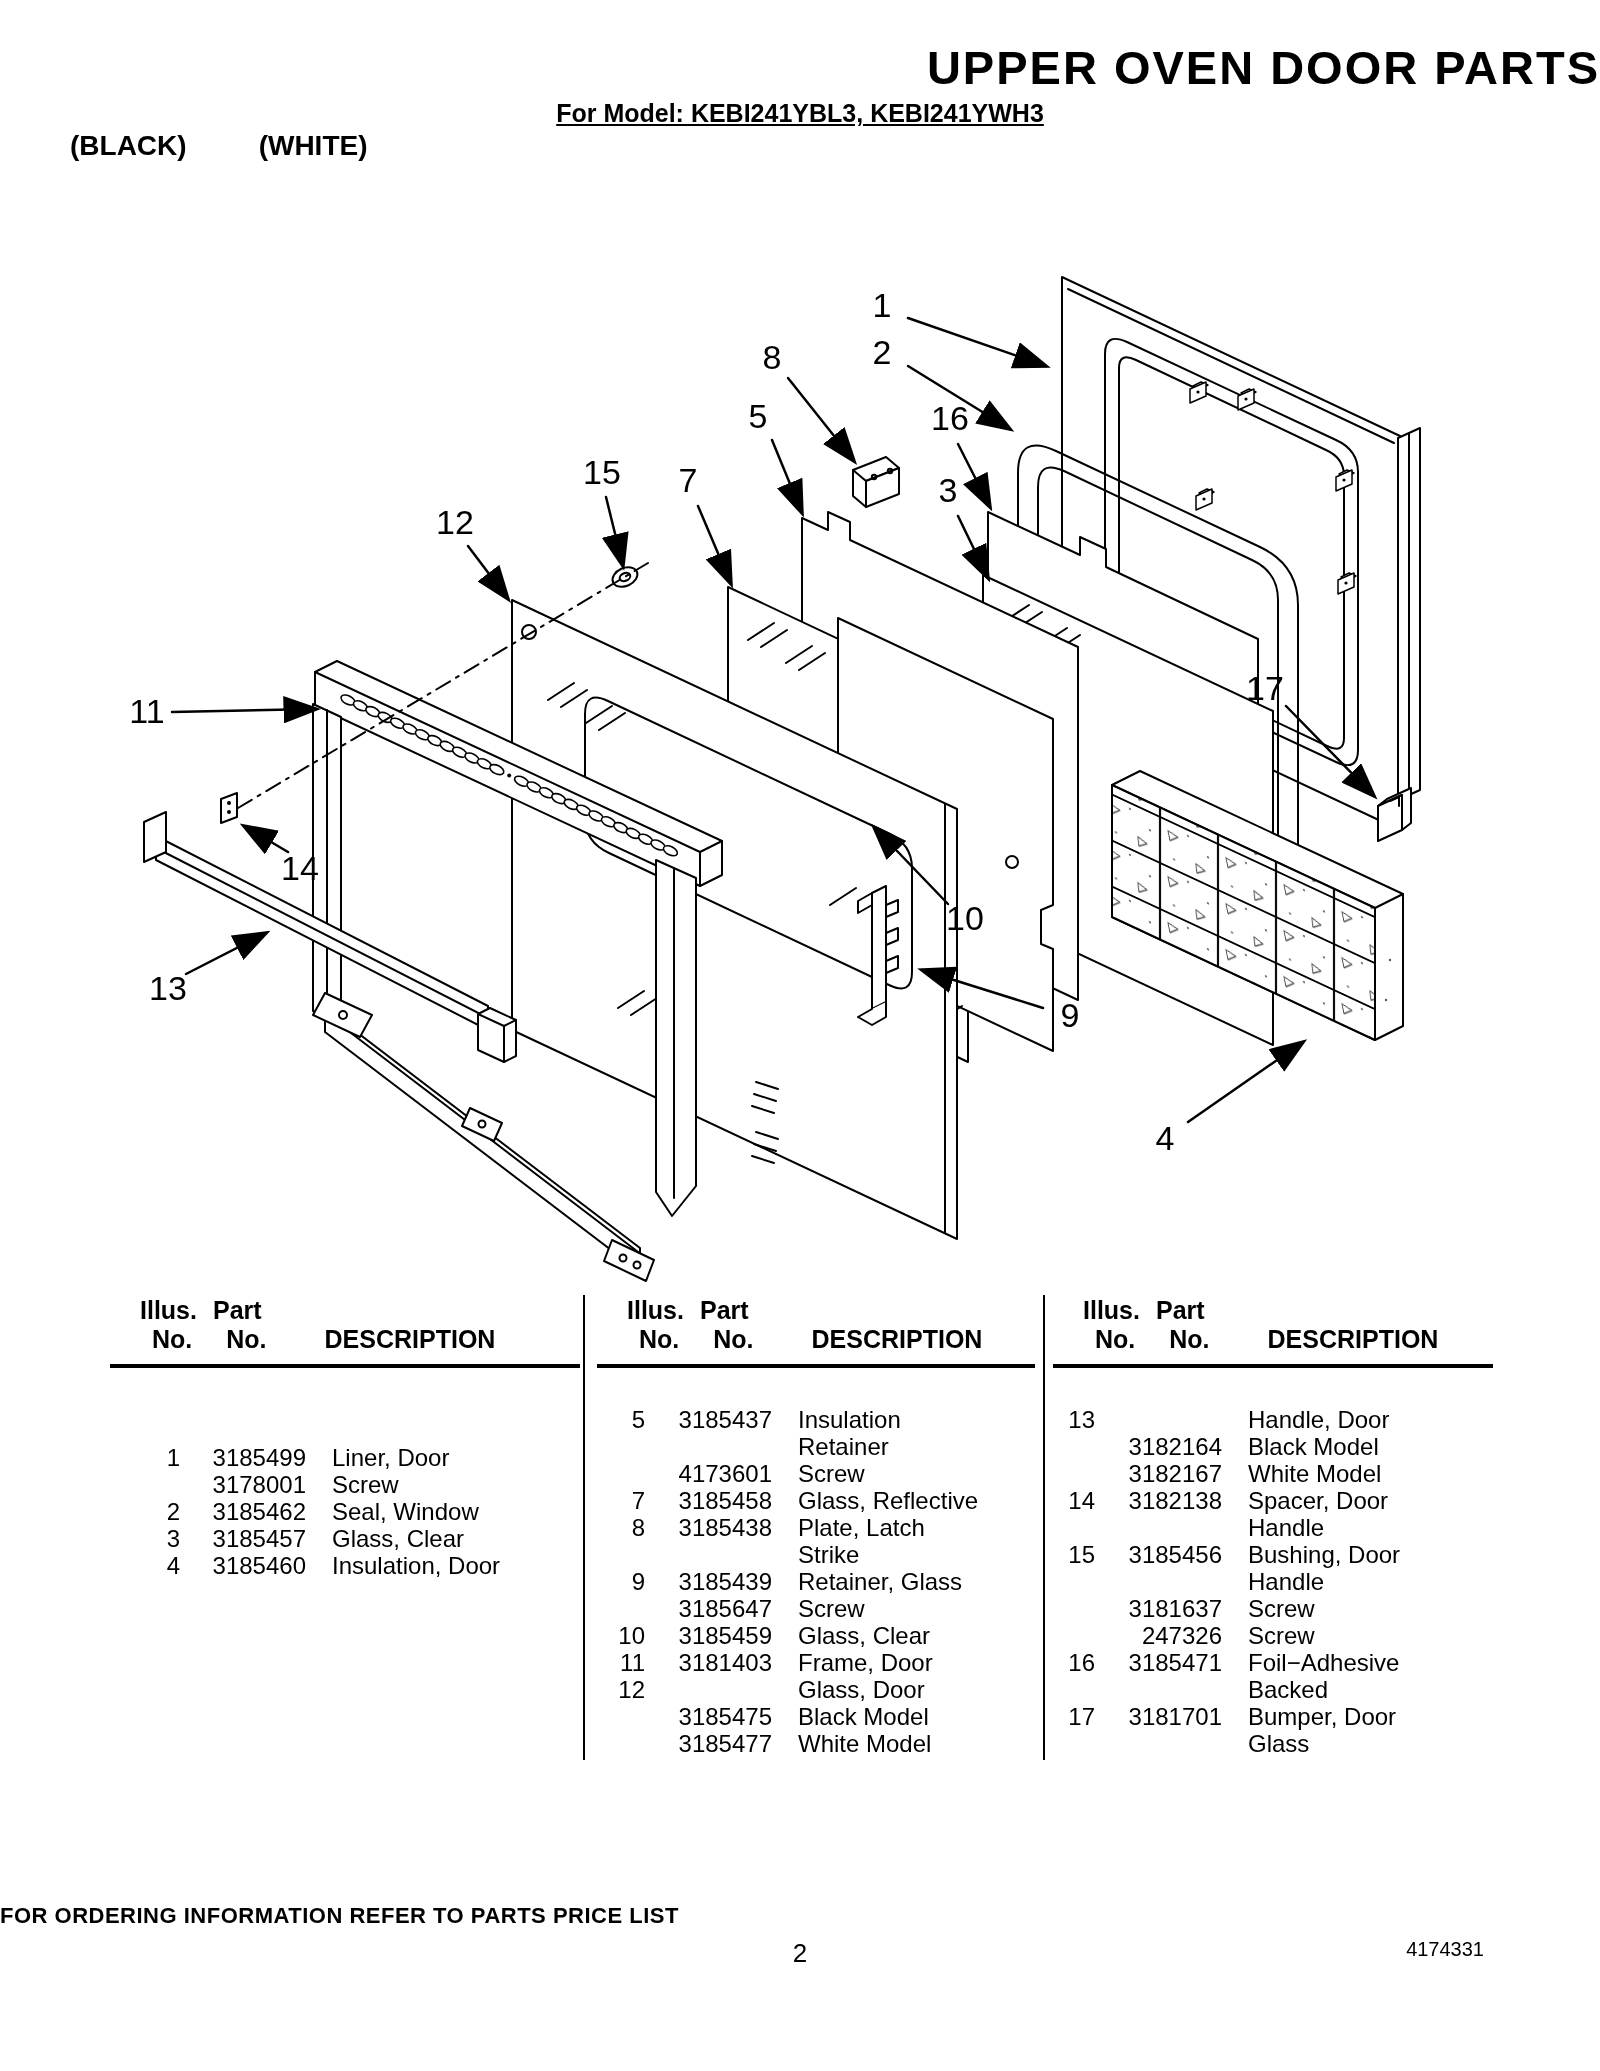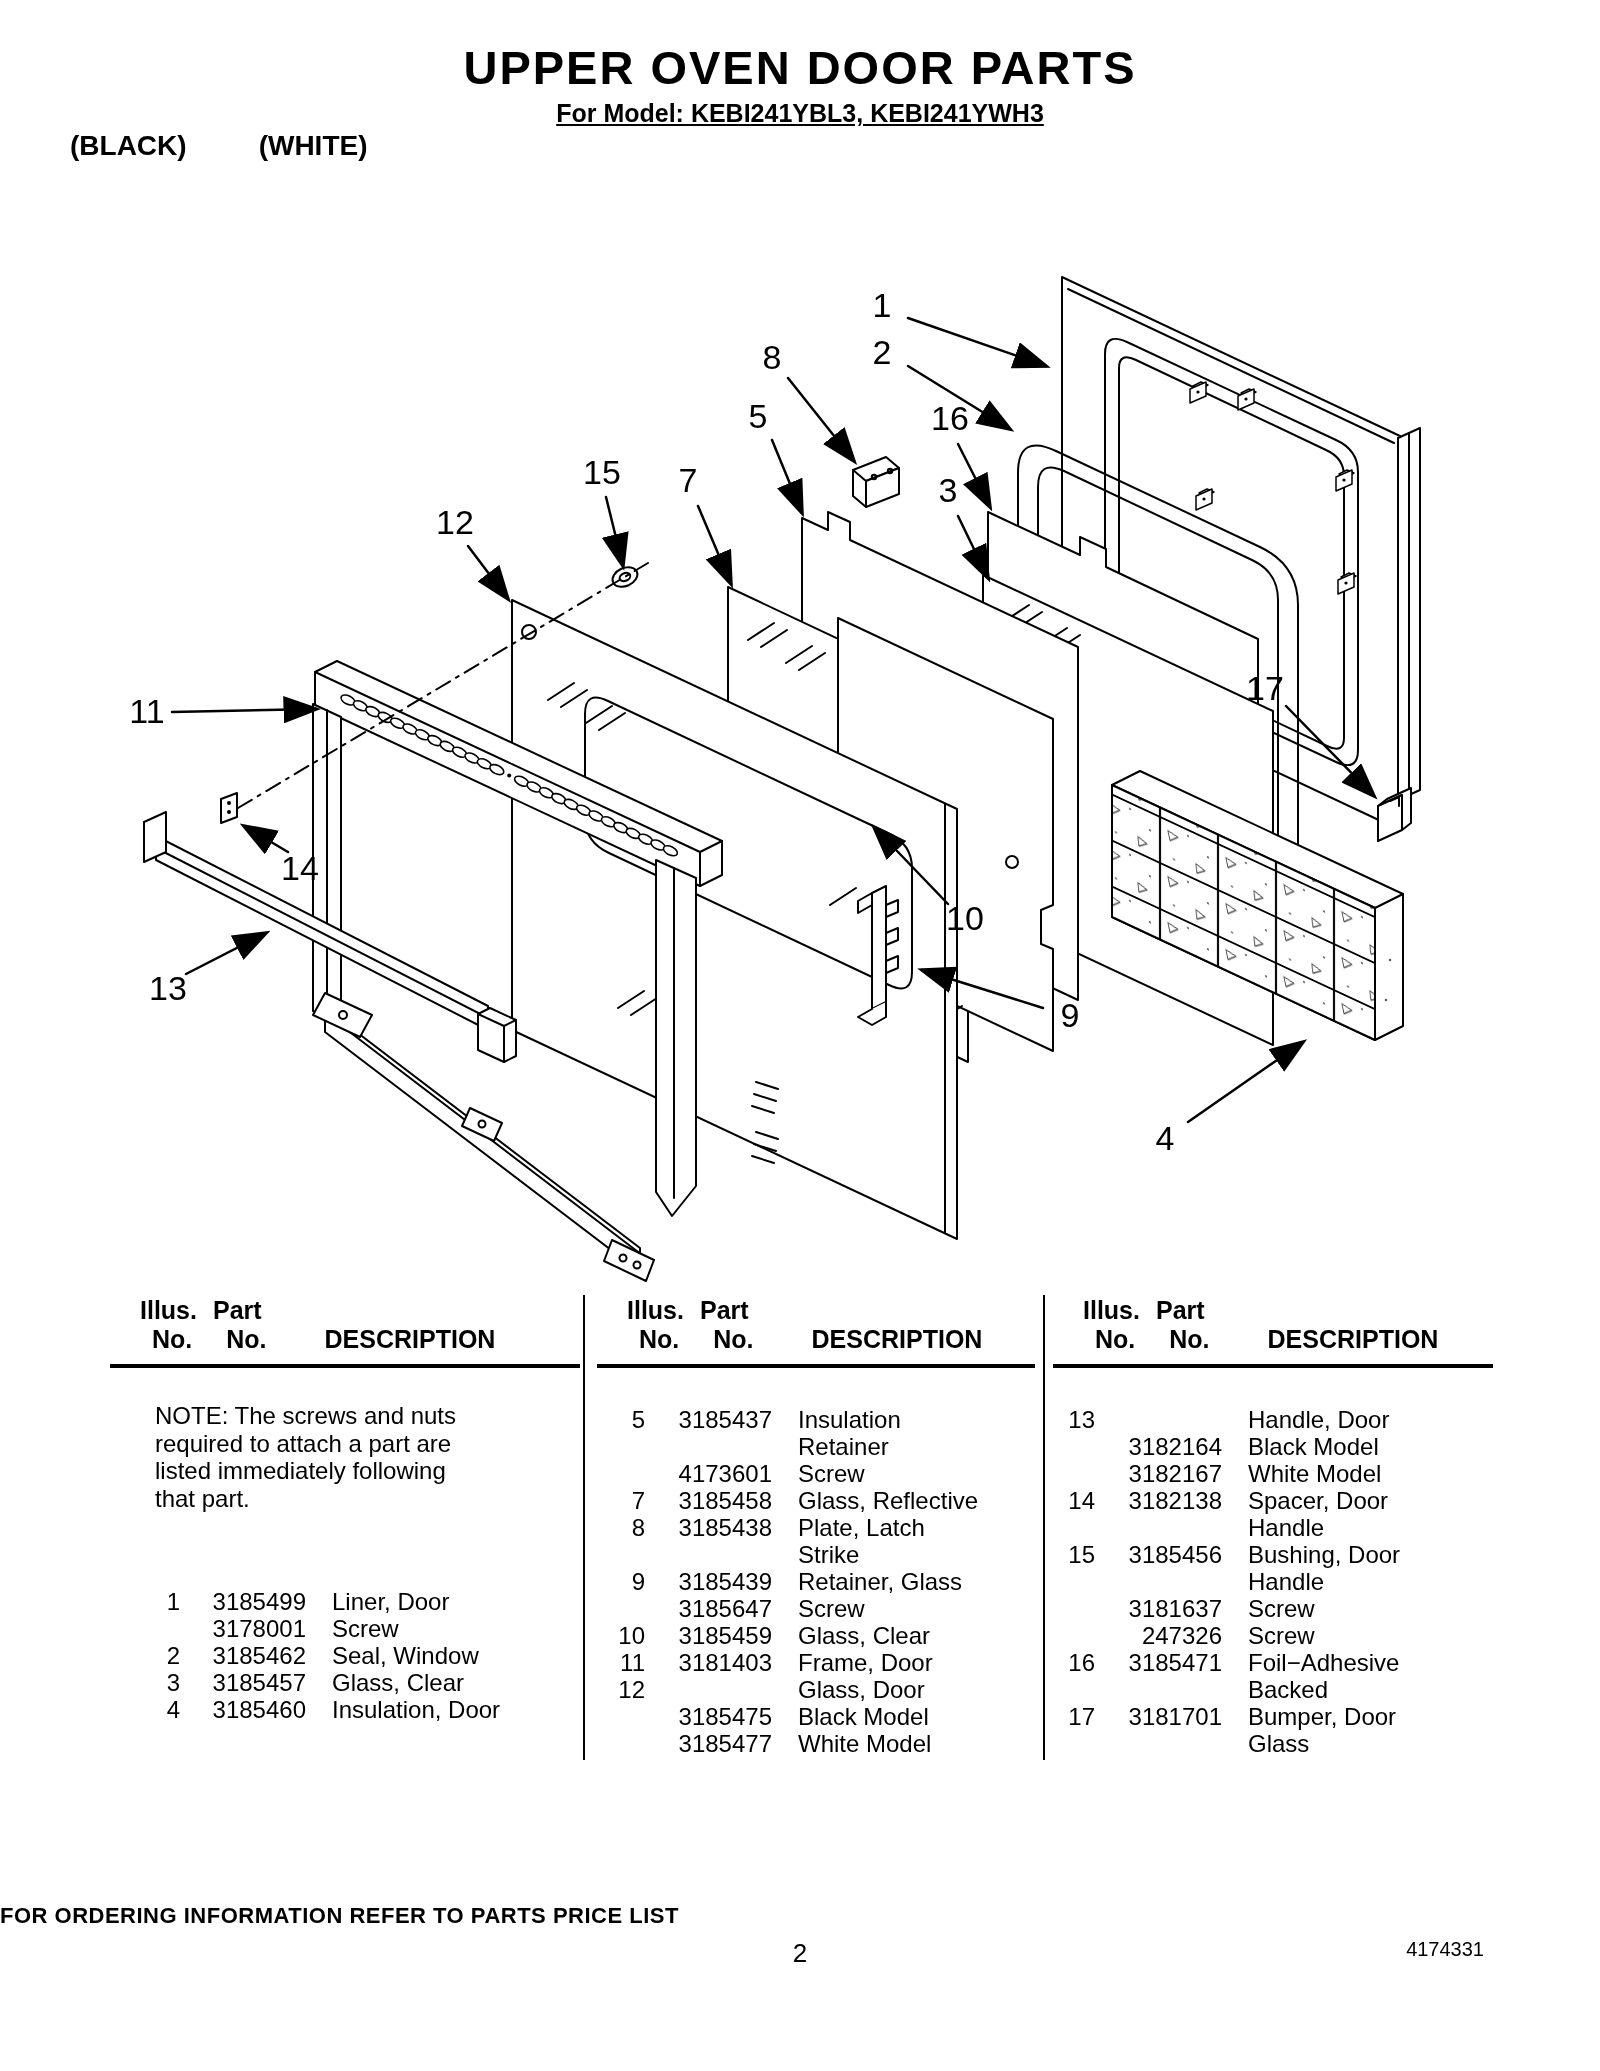--- a/index.html
+++ b/index.html
@@ -1,18 +1,18 @@
 <!DOCTYPE html>
 <html><head>
 <meta charset="utf-8">
 <style>
   html,body{margin:0;padding:0;background:#888;}
   .page{position:relative;width:1600px;height:2071px;background:#fff;color:#000;
         font-family:"Liberation Sans",sans-serif;overflow:hidden;}
-  .title{position:absolute;top:40px;left:0;width:100%;text-align:center;
+  .title{position:absolute;top:40px;left:0;width:100%;text-align:right;
          font-size:47px;font-weight:bold;letter-spacing:2px;}
   .subtitle{position:absolute;top:99px;left:0;width:100%;text-align:center;
          font-size:25px;font-weight:bold;text-decoration:underline;}
   .colorline{position:absolute;top:130px;left:0;width:100%;text-align:left;
          font-size:28px;font-weight:bold;padding-left:70px;box-sizing:border-box;}
   .colorline .w{margin-left:72px;}
   svg.diagram{position:absolute;top:180px;left:0;}
   svg.diagram path,svg.diagram line,svg.diagram ellipse,svg.diagram circle,svg.diagram polyline{
          vector-effect:none;}
   .callout{font-size:34px;fill:#000;}
@@ -269,26 +269,20 @@
 
   <div class="vdiv" style="left:583px;top:1295px;height:465px;"></div>
   <div class="vdiv" style="left:1043px;top:1295px;height:465px;"></div>
 
   <div class="tcol" style="left:110px;top:1296px;width:470px;--c1:70px;--c2:126px;">
     <div class="thead">
       <div><span class="h-illus">Illus.</span><span class="h-part">Part</span></div>
       <div><span class="h-no1">No.</span><span class="h-no2">No.</span><span class="h-desc">DESCRIPTION</span></div>
       <div class="rule"></div>
     </div>
-    <div class="note">
-      <div>NOTE: The screws and nuts</div>
-      <div>required to attach a part are</div>
-      <div>listed immediately following</div>
-      <div>that part.</div>
-    </div>
     <div class="trows first">
         <div class="trow">
           <div class="c-illus">1</div>
           <div class="c-part">3185499</div>
           <div class="c-desc">Liner, Door</div>
         </div>
         <div class="trow">
           <div class="c-illus"></div>
           <div class="c-part">3178001</div>
           <div class="c-desc">Screw</div>

